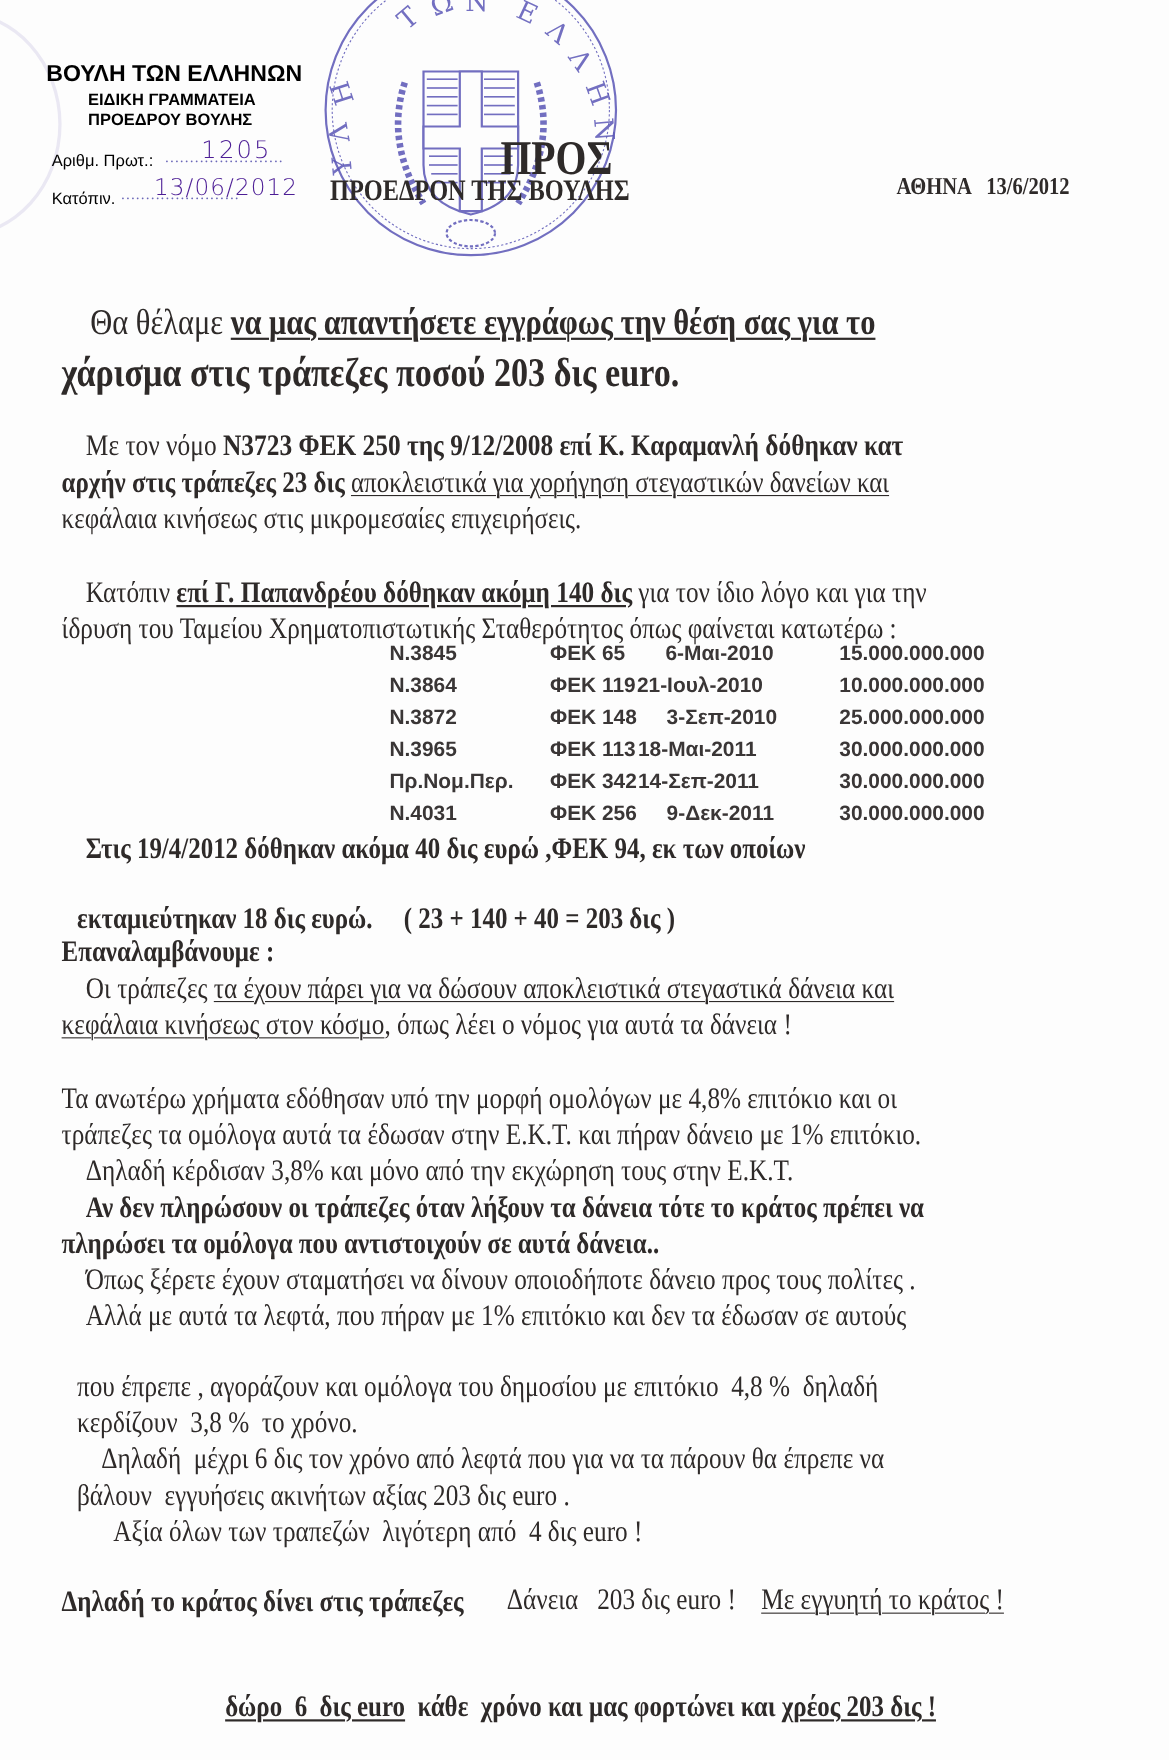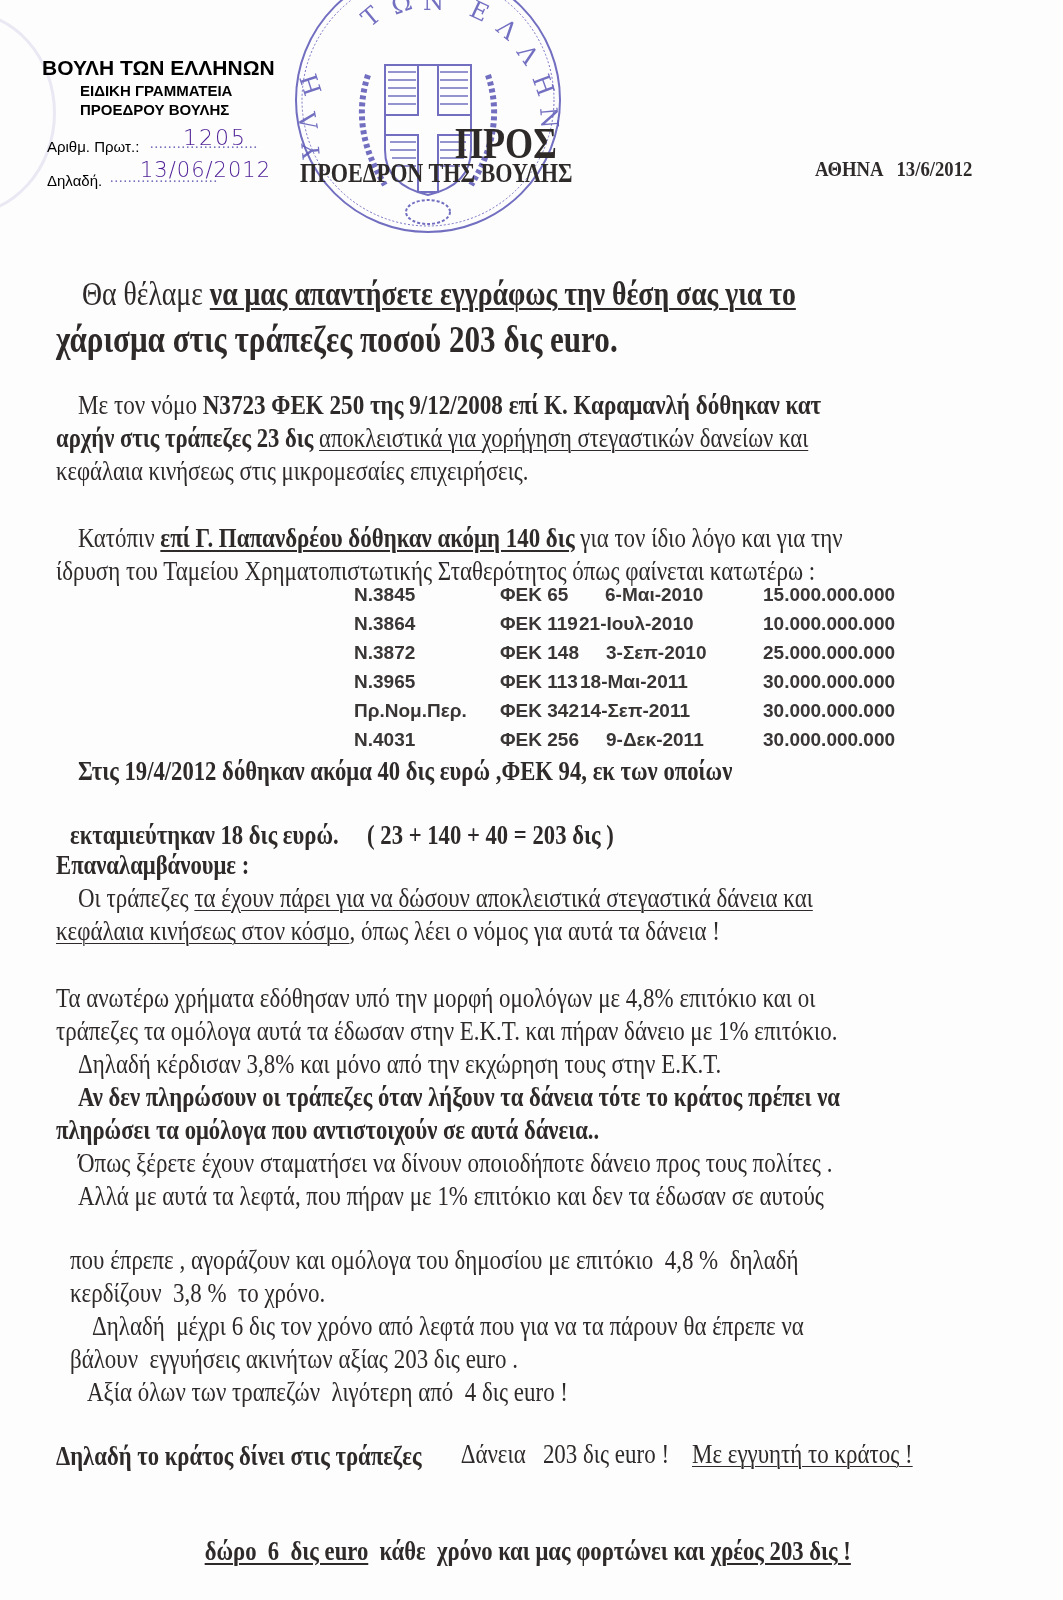--- a/index.html
+++ b/index.html
@@ -30,21 +30,21 @@
 <div class="ghost-stamp"></div>
 
 <div class="abs blue b" style="left:42px; top:56px; font-size:21px;">ΒΟΥΛΗ ΤΩΝ ΕΛΛΗΝΩΝ</div>
 <div class="abs blue b" style="left:80px; top:82px; font-size:15px;">ΕΙΔΙΚΗ ΓΡΑΜΜΑΤΕΙΑ</div>
 <div class="abs blue b" style="left:80px; top:101px; font-size:15px;">ΠΡΟΕΔΡΟΥ ΒΟΥΛΗΣ</div>
 
 <div class="abs blue" style="left:47px; top:138px; font-size:15px;">Αριθμ. Πρωτ.:</div>
 <div class="abs dots" style="left:150px; top:136px; font-size:14px;">........................</div>
 <div class="abs hand" style="left:183px; top:125px; font-size:22px;">1205</div>
 
-<div class="abs blue" style="left:47px; top:172px; font-size:15px;">Δηλαδή.</div>
+<div class="abs blue" style="left:47px; top:172px; font-size:15px;">Κατόπιν.</div>
 <div class="abs dots" style="left:110px; top:170px; font-size:14px;">........................</div>
 <div class="abs hand" style="left:140px; top:158px; font-size:21px; letter-spacing:1px;">13/06/2012</div>
 
 <svg class="abs" style="left:290px; top:-20px;" width="275" height="270" viewBox="0 0 275 270">
   <g fill="none" stroke="#5a56b6" stroke-width="2" opacity="0.85">
     <circle cx="138" cy="120" r="132"></circle>
     <circle cx="138" cy="120" r="126" stroke-width="1" stroke-dasharray="2 2"></circle>
 
     <path d="M78 95 Q60 150 95 205" stroke-width="6" stroke-dasharray="4 3"></path>
     <path d="M198 95 Q216 150 181 205" stroke-width="6" stroke-dasharray="4 3"></path>
@@ -218,21 +218,21 @@
 </div>
 <div class="abs p" style="left:56px; top:1247px; white-space:pre;">
   <span class="cond" style="transform:scaleX(0.85); white-space:pre;">κερδίζουν  3,8 %  το χρόνο.</span>
 </div>
 <div class="abs p" style="left:78px; top:1280px; white-space:pre;">
   <span class="cond" style="transform:scaleX(0.85); white-space:pre;">Δηλαδή  μέχρι 6 δις τον χρόνο από λεφτά που για να τα πάρουν θα έπρεπε να</span>
 </div>
 <div class="abs p" style="left:56px; top:1313px; white-space:pre;">
   <span class="cond" style="transform:scaleX(0.85); white-space:pre;">βάλουν  εγγυήσεις ακινήτων αξίας 203 δις euro .</span>
 </div>
-<div class="abs p" style="left:73px; top:1346px; white-space:pre;">
+<div class="abs p" style="left:89px; top:1346px; white-space:pre;">
   <span class="cond" style="transform:scaleX(0.85); white-space:pre;">Αξία όλων των τραπεζών  λιγότερη από  4 δις euro !</span>
 </div>
 <div class="abs p" style="left:425px; top:1377px; white-space:pre;">
   <span class="cond" style="transform:scaleX(0.85); white-space:pre;">
     <span>Δάνεια   203 δις euro !</span>    <span class="u" style="text-decoration-thickness:1px;">Με εγγυητή το κράτος !</span>
   </span>
 </div>
 
 <div class="abs p b" style="left:56px; top:1441px;">
   <span class="cond" style="transform:scaleX(0.84);">Δηλαδή το κράτος δίνει στις τράπεζες</span>

